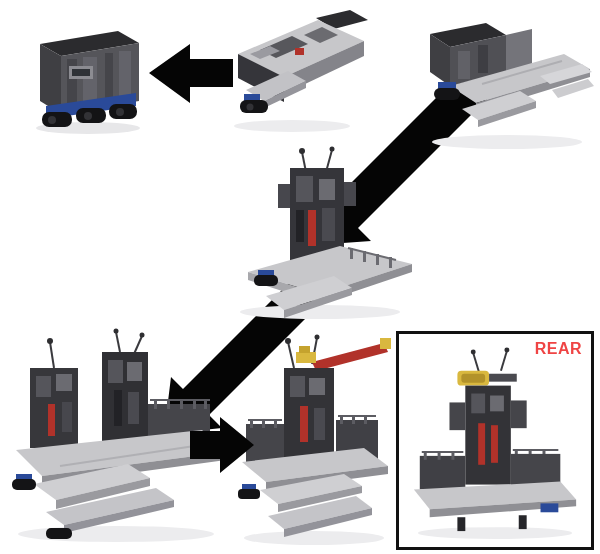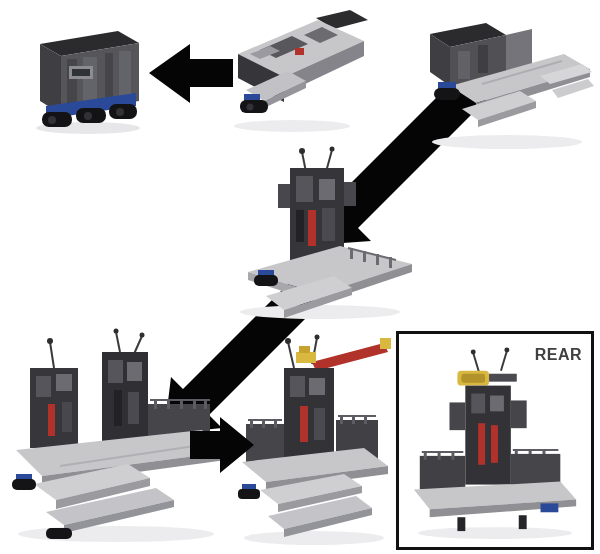--- a/index.html
+++ b/index.html
@@ -36,25 +36,25 @@
     background: #ffffff;
   }
   #rear-inset svg {
     position: absolute;
     left: 1px; bottom: 4px;
     width: 190px; height: 198px;
     display: block;
   }
   #rear-label {
     position: absolute;
-    top: 12px; right: 9px;
+    top: 6px; right: 9px;
     font-size: 16px;
     font-weight: 700;
     letter-spacing: 0.5px;
-    color: #404040;
+    color: #ef4444;
     text-align: center;
   }
   .arrow { fill: #050505; }
 </style>
 </head>
 <body>
 
 <div id="canvas">
 
   <svg id="arrows-back" class="layer" viewBox="0 0 600 554">

